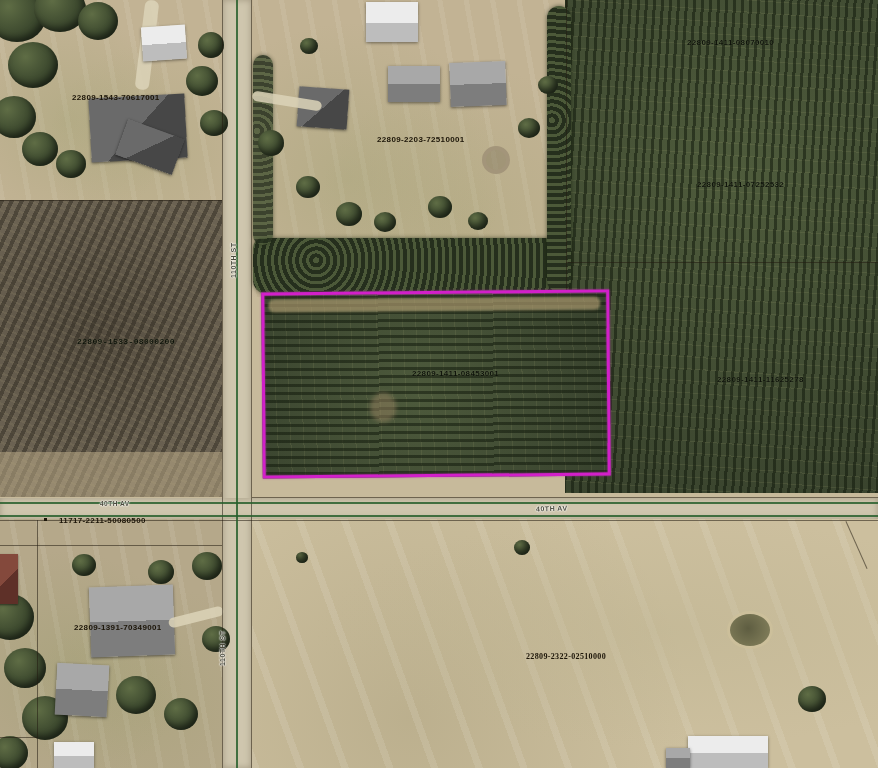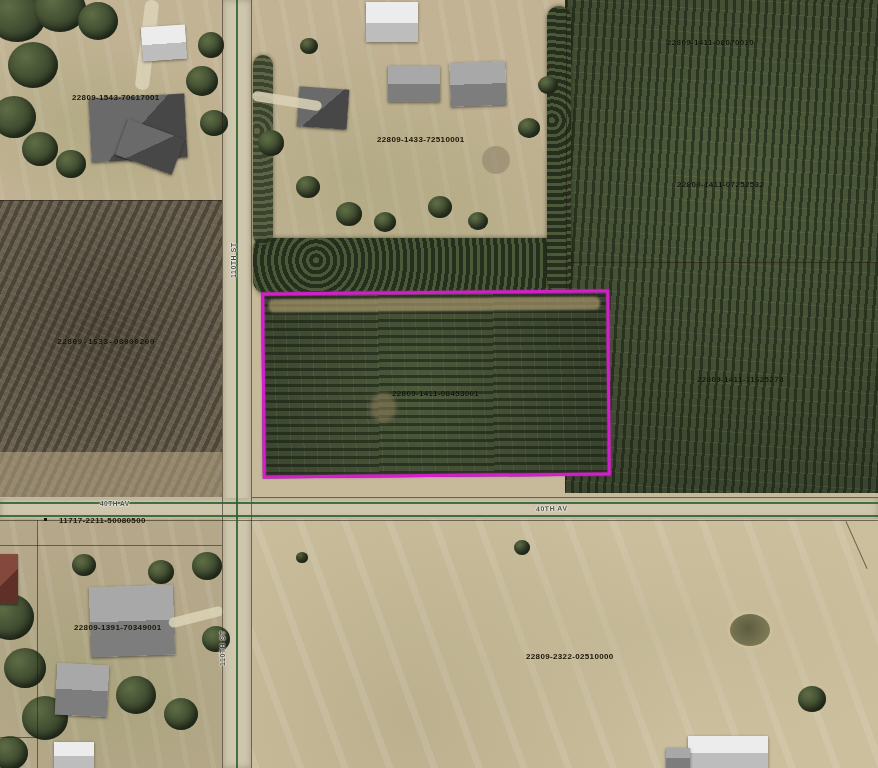--- a/index.html
+++ b/index.html
@@ -67,21 +67,21 @@
   .roof-gray{background:linear-gradient(180deg,#a8a8a8 50%,#7d7d7d 50%); box-shadow:0 1px 3px rgba(0,0,0,.5);}
   .roof-white{background:linear-gradient(180deg,#ececec 52%,#bdbdbd 52%); box-shadow:0 1px 3px rgba(0,0,0,.45);}
   .roof-red{background:linear-gradient(135deg,#84493c 50%,#5e3028 50%); box-shadow:0 1px 2px rgba(0,0,0,.5);}
   .drive{background:rgba(220,211,184,.85); border-radius:6px;}
   
   .lbl{
     position:absolute; white-space:nowrap;
     font-weight:bold; font-size:8px; line-height:1; letter-spacing:.35px;
     color:#1c1508; z-index:30;
   }
-  .lbl.on-dark{color:#0e120a; text-shadow:0 0 1px rgba(170,180,140,.35);}
+  .lbl.on-dark{color:#0e120a; text-shadow:0 0 1px rgba(170,180,140,.35);padding-left:20px;}
   .road-lbl{
     position:absolute; white-space:nowrap; z-index:31;
     font-weight:bold; font-size:7px; line-height:1; letter-spacing:.5px; color:#4a4a3c;
     text-shadow:0 0 2px #fff, 0 0 2px #fff, 0 0 1px #fff;
   }
   .vert{transform:rotate(-90deg); transform-origin:left top;}
   
   #highlight{
     border:3px solid #d21fc9; z-index:20;
     box-shadow:0 0 2px rgba(210,31,201,.8), inset 0 0 2px rgba(210,31,201,.8);
@@ -183,28 +183,28 @@
   <div class="abs roof-white" style="left:54px;top:742px;width:40px;height:26px;"></div>
   <div class="abs drive" style="left:168px;top:612px;width:56px;height:10px;transform:rotate(-14deg);"></div>
 
   <div class="abs" style="left:730px;top:614px;width:40px;height:32px;border-radius:50%;background:radial-gradient(circle at 45% 45%, #5e5d41, #7d7a57 75%);box-shadow:0 0 0 3px rgba(205,192,155,.8);"></div>
   <div class="abs roof-white" style="left:688px;top:736px;width:80px;height:32px;"></div>
   <div class="abs roof-gray" style="left:666px;top:748px;width:24px;height:20px;"></div>
 
   <div class="abs dot" style="left:44px;top:518px;width:3px;height:3px;"></div>
 
   <div class="lbl" style="left:72px;top:94px;">22809-1543-70617001</div>
-  <div class="lbl" style="left:377px;top:136px;">22809-1433-72510001</div>
+  <div class="lbl" style="left:377px;top:136px;">22809-2203-72510001</div>
   <div class="lbl on-dark" style="left:667px;top:39px;">22809-1411-08070010</div>
   <div class="lbl on-dark" style="left:677px;top:181px;">22809-1411-07252532</div>
   <div class="lbl on-dark" style="left:57px;top:338px;font-family:Liberation Mono, monospace;">22809-1533-08000200</div>
-  <div class="lbl on-dark" style="left:392px;top:390px;">22809-1411-08453001</div>
+  <div class="lbl on-dark" style="left:392px;top:370px;">22809-1411-08453001</div>
   <div class="lbl on-dark" style="left:697px;top:376px;">22809-1411-11625278</div>
   <div class="lbl" style="left:59px;top:517px;">11717-2211-50080500</div>
   <div class="lbl" style="left:74px;top:624px;">22809-1391-70349001</div>
-  <div class="lbl" style="left:526px;top:653px;">22809-2322-02510000</div>
+  <div class="lbl" style="left:526px;top:653px;font-family:Liberation Serif, serif;">22809-2322-02510000</div>
 
   <div class="road-lbl" style="left:100px;top:501px;font-size:6.5px;">40TH AV</div>
   <div class="road-lbl" style="left:536px;top:505px;transform:rotate(-1.5deg);">40TH AV</div>
   <div class="road-lbl vert" style="left:230px;top:278px;">110TH ST</div>
   <div class="road-lbl vert" style="left:219px;top:666px;">110TH ST</div>
 
 </div>
 
 </body></html>

